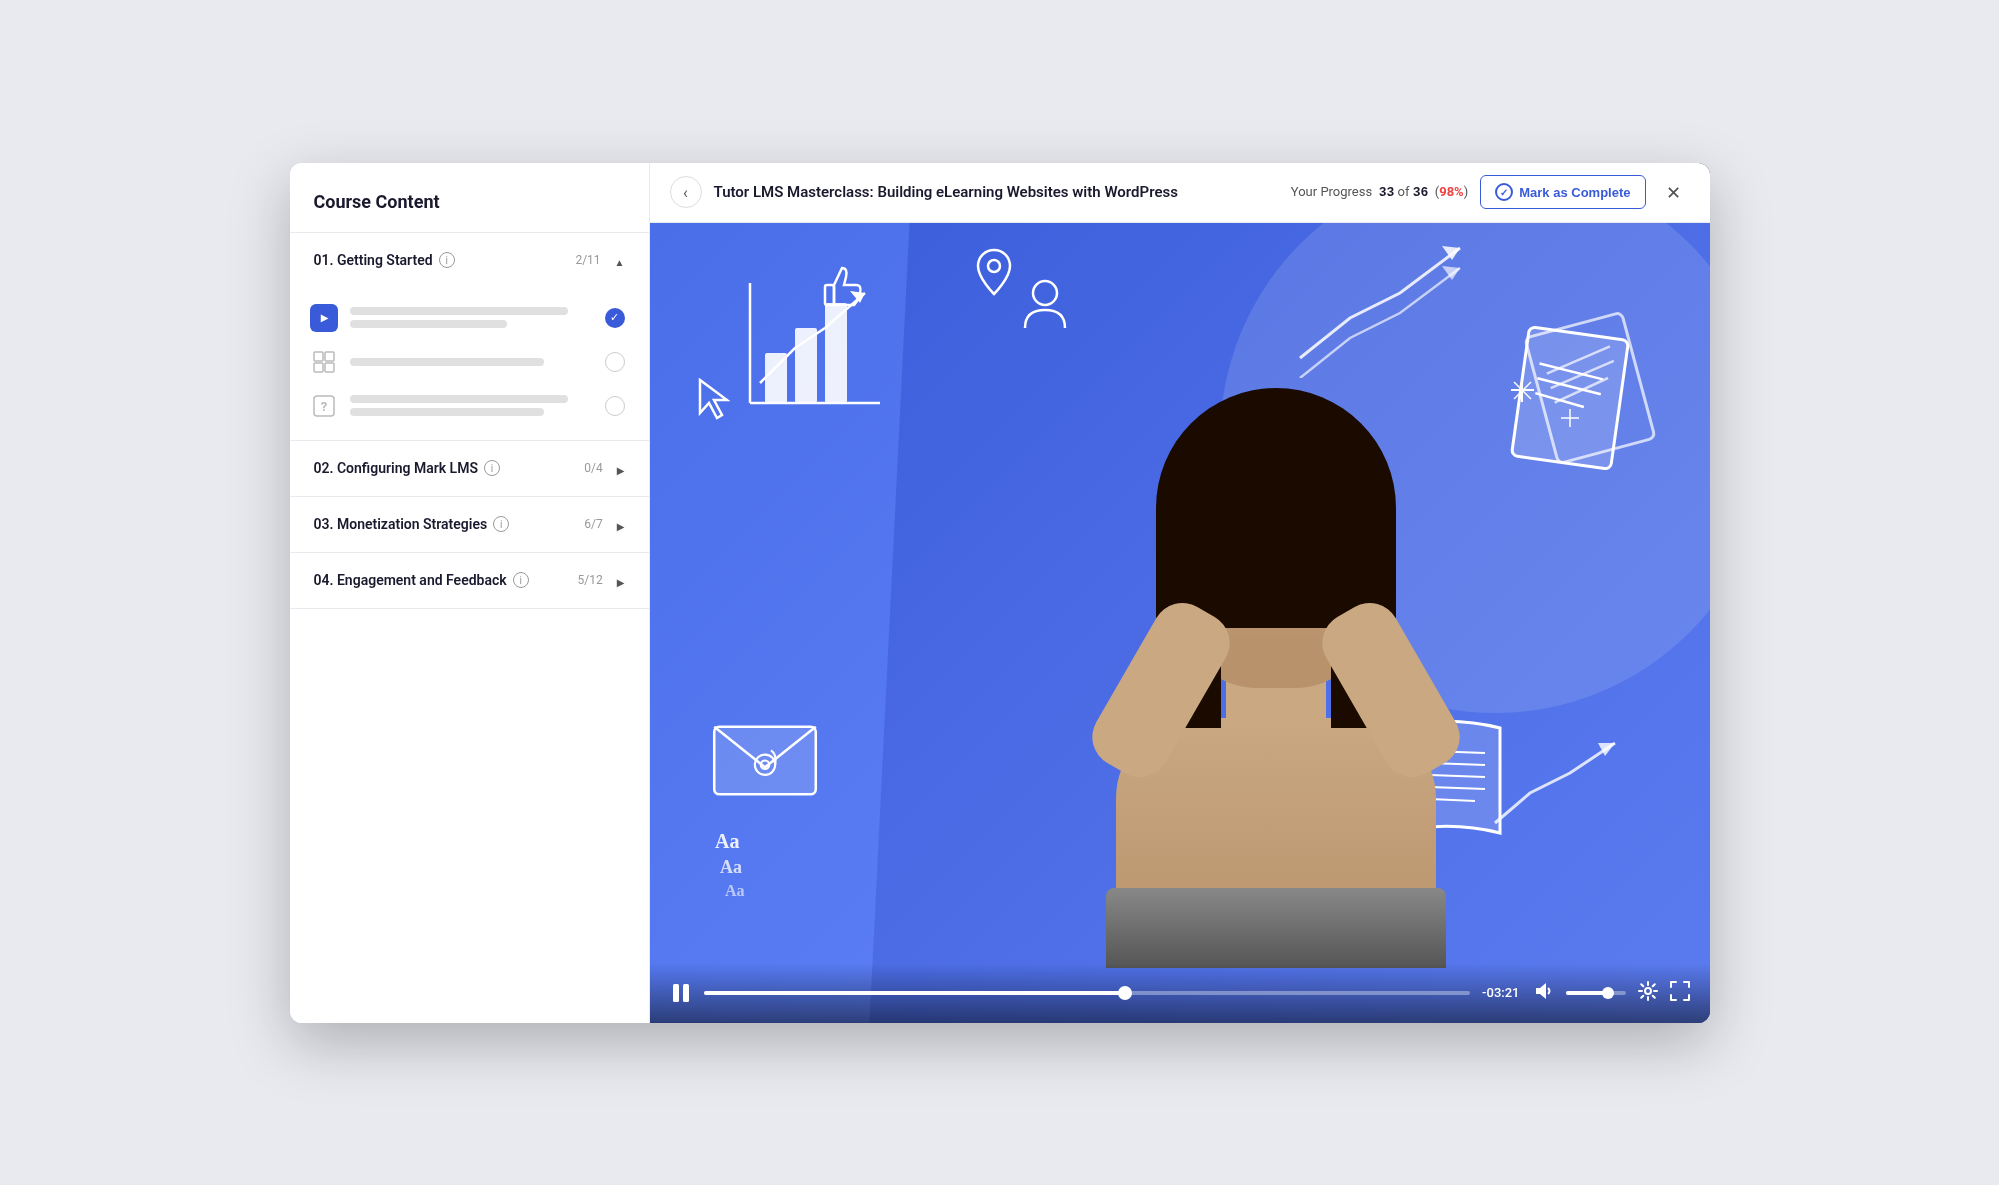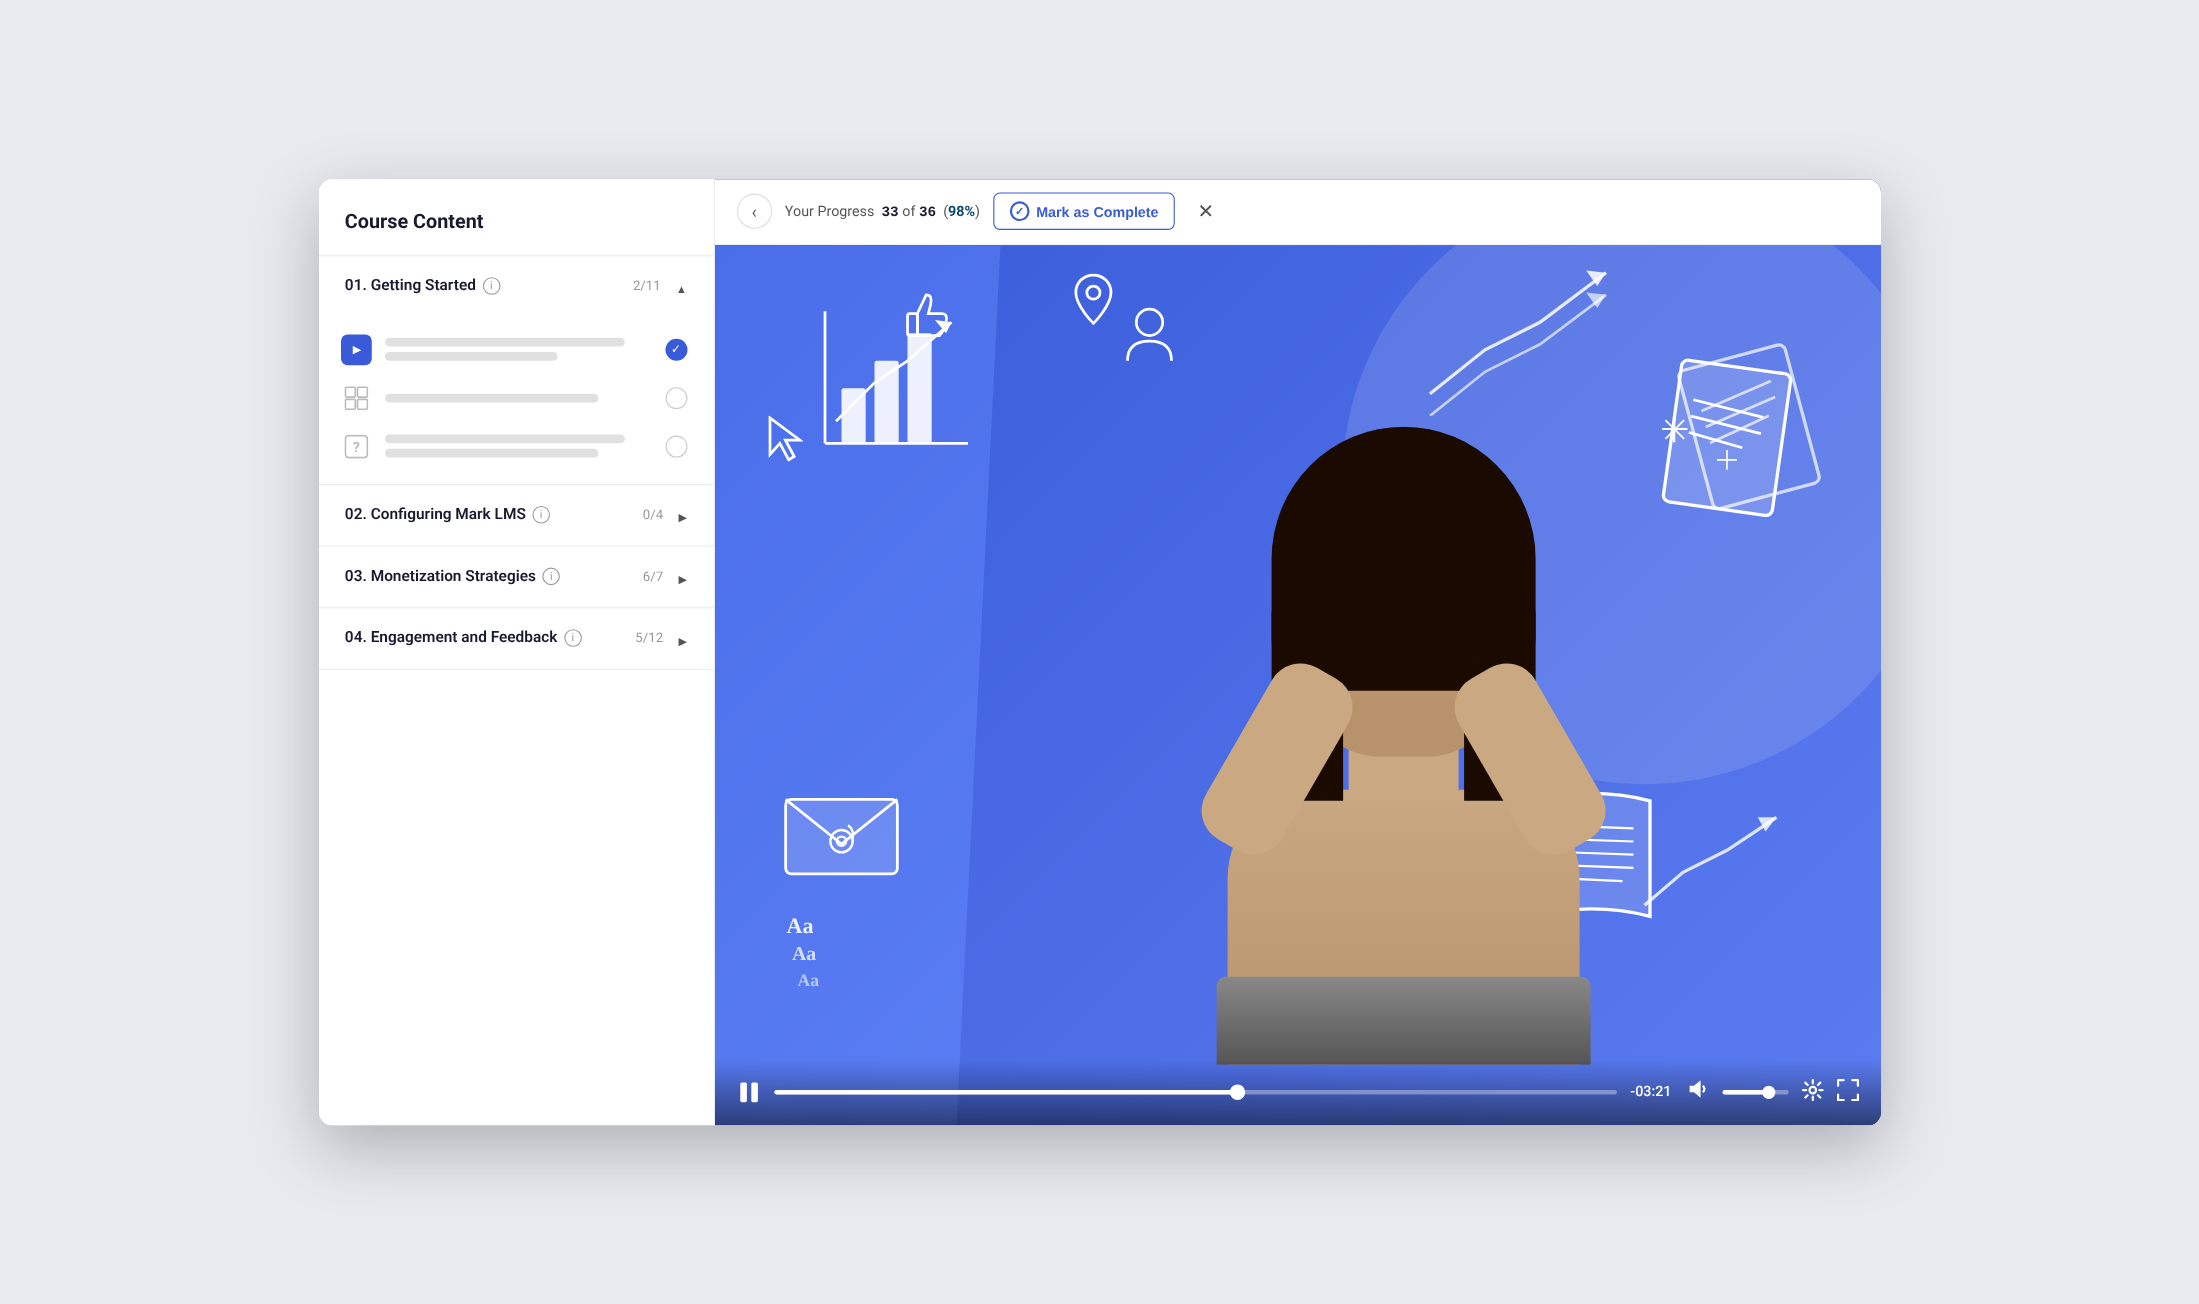--- a/index.html
+++ b/index.html
@@ -202,21 +202,21 @@
 
     .progress-text {
       font-size: 13px;
       color: #555;
     }
     .progress-text strong {
       color: #1a1a2e;
       font-family: Liberation Mono, monospace;
     }
     .progress-highlight {
-      color: #0c4a6e;
+      color: #ef4444;
       font-weight: 700;
     }
 
     .mark-complete-btn {
       display: flex;
       align-items: center;
       gap: 6px;
       border: 1.5px solid #3a5bd9;
       color: #3a5bd9;
       background: transparent;
@@ -559,20 +559,21 @@
         </div>
       </div>
     </div>
 
   </div>
 
   <div class="video-panel">
 
     <div class="video-topbar">
       <div class="back-btn">‹</div>
+      <div class="video-title">Tutor LMS Masterclass: Building eLearning Websites with WordPress</div>
       <div class="progress-text">
         <span>Your Progress</span>&nbsp;
         <strong>33</strong>
         <span> of </span>
         <strong>36</strong>
         &nbsp;(<span class="progress-highlight">98%</span>)
       </div>
       <button class="mark-complete-btn">
         <span class="check-circle-icon">✓</span>
         <span>Mark as Complete</span>

